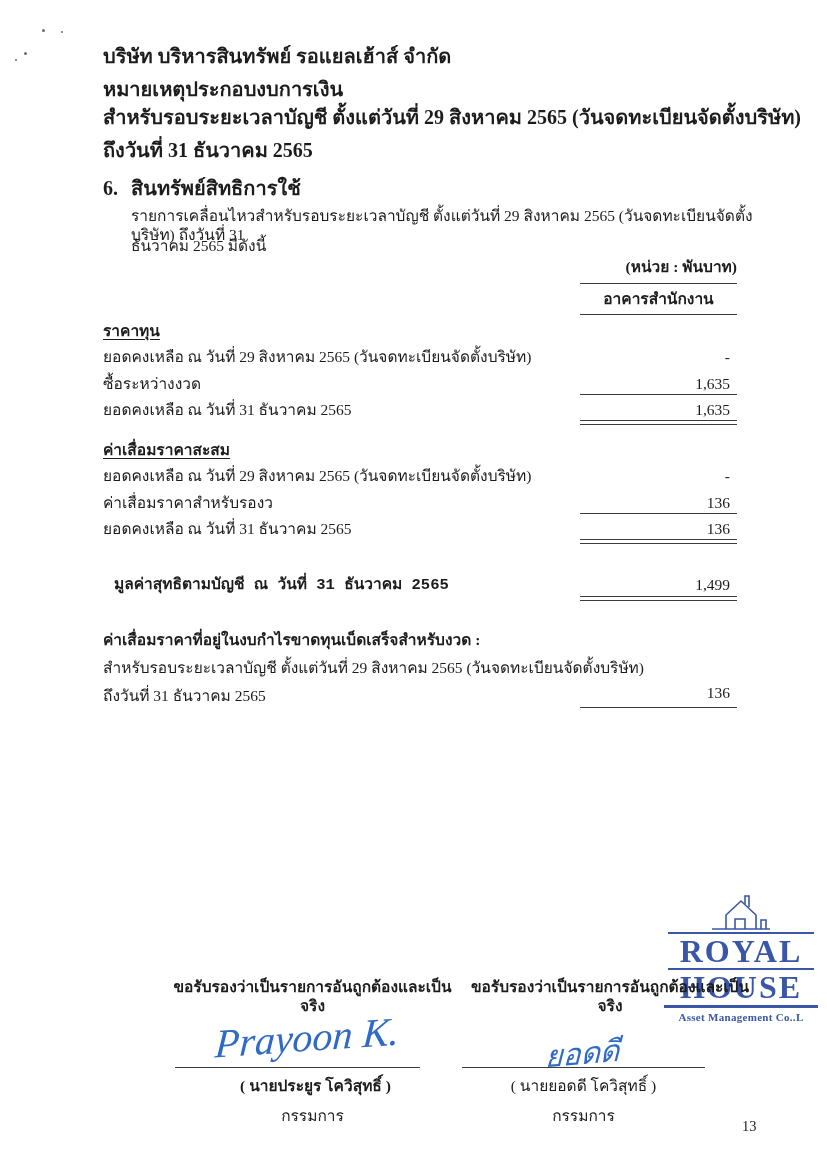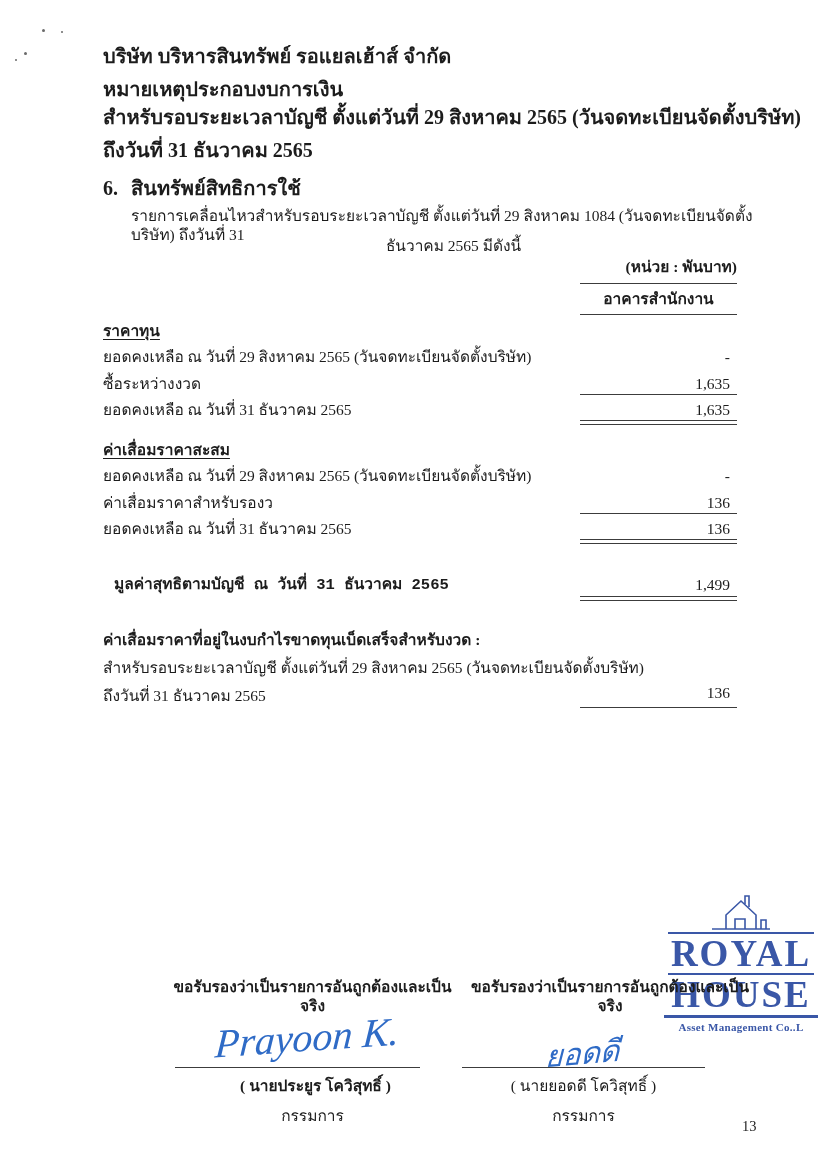--- a/index.html
+++ b/index.html
@@ -19,21 +19,21 @@
   .num{font-size:15.5px;text-align:right;}
   .valcol{left:580px;width:157px;}
   .valpad{padding-right:7px;box-sizing:border-box;}
   .rule{height:0;border-top:1.4px solid #3c3c3c;}
   .dblrule{height:3px;border-top:1.4px solid #3c3c3c;border-bottom:1.4px solid #3c3c3c;box-sizing:content-box;}
   .u{text-decoration:underline;text-underline-offset:3px;}
   .center{text-align:center;}
   .speck{position:absolute;background:#6a6a6a;border-radius:50%;}
   
   .logo{color:#3a57a7;text-align:center;}
-  .logo .word{font-family:"Liberation Serif",serif;font-weight:bold;letter-spacing:2px;font-size:37px;line-height:1.0;}
+  .logo .word{font-family:"Liberation Serif",serif;font-weight:bold;letter-spacing:2px;font-size:32px;line-height:1.0;}
   .logo .lrule{border-top:2px solid #3a57a7;margin:1px 6px;}
   .logo .lrule-thick{border-top:3px solid #3a57a7;margin:2px 2px 3px 2px;}
   .logo .sub{font-size:11px;font-weight:bold;white-space:nowrap;letter-spacing:0.3px;}
   
   .sig{color:#2f6bc6;font-style:italic;white-space:nowrap;}
   .sigline{height:0;border-top:1.4px solid #3c3c3c;}
 </style>
 </head>
 <body>
 
@@ -44,22 +44,22 @@
   <div class="speck" style="left:15px;top:59px;width:2px;height:2px;"></div>
   <div class="speck" style="left:24px;top:52px;width:3px;height:3px;"></div>
 
   <div class="abs t16 b" style="left:103px;top:44px;">บริษัท บริหารสินทรัพย์ รอแยลเฮ้าส์ จำกัด</div>
   <div class="abs t16 b" style="left:103px;top:77px;">หมายเหตุประกอบงบการเงิน</div>
   <div class="abs t16 b" style="left:103px;top:105px;">สำหรับรอบระยะเวลาบัญชี ตั้งแต่วันที่ 29 สิงหาคม 2565 (วันจดทะเบียนจัดตั้งบริษัท)</div>
   <div class="abs t16 b" style="left:103px;top:138px;">ถึงวันที่ 31 ธันวาคม 2565</div>
 
   <div class="abs t16 b" style="left:103px;top:176px;">6.</div>
   <div class="abs t16 b" style="left:131px;top:176px;font-family:Liberation Serif, serif;">สินทรัพย์สิทธิการใช้</div>
-  <div class="abs t15" style="left:131px;top:207px;width:645px;">รายการเคลื่อนไหวสำหรับรอบระยะเวลาบัญชี ตั้งแต่วันที่ 29 สิงหาคม 1084 (วันจดทะเบียนจัดตั้งบริษัท) ถึงวันที่ 31</div>
-  <div class="abs t15" style="left:131px;top:237px;width:645px;text-align:center;">ธันวาคม 2565 มีดังนี้</div>
+  <div class="abs t15" style="left:131px;top:207px;width:645px;">รายการเคลื่อนไหวสำหรับรอบระยะเวลาบัญชี ตั้งแต่วันที่ 29 สิงหาคม 2565 (วันจดทะเบียนจัดตั้งบริษัท) ถึงวันที่ 31</div>
+  <div class="abs t15" style="left:131px;top:237px;width:645px;">ธันวาคม 2565 มีดังนี้</div>
 
   <div class="abs t15 b" style="left:560px;top:258px;width:177px;text-align:right;">(หน่วย : พันบาท)</div>
 
   <div class="abs rule valcol" style="top:283px;"></div>
   <div class="abs t15 b valcol center" style="top:290px;">อาคารสำนักงาน</div>
   <div class="abs rule valcol" style="top:314px;"></div>
 
   <div class="abs t15 b u" style="left:103px;top:322px;">ราคาทุน</div>
 
   <div class="abs t15" style="left:103px;top:348px;width:470px;">ยอดคงเหลือ ณ วันที่ 29 สิงหาคม 2565 (วันจดทะเบียนจัดตั้งบริษัท)</div>

